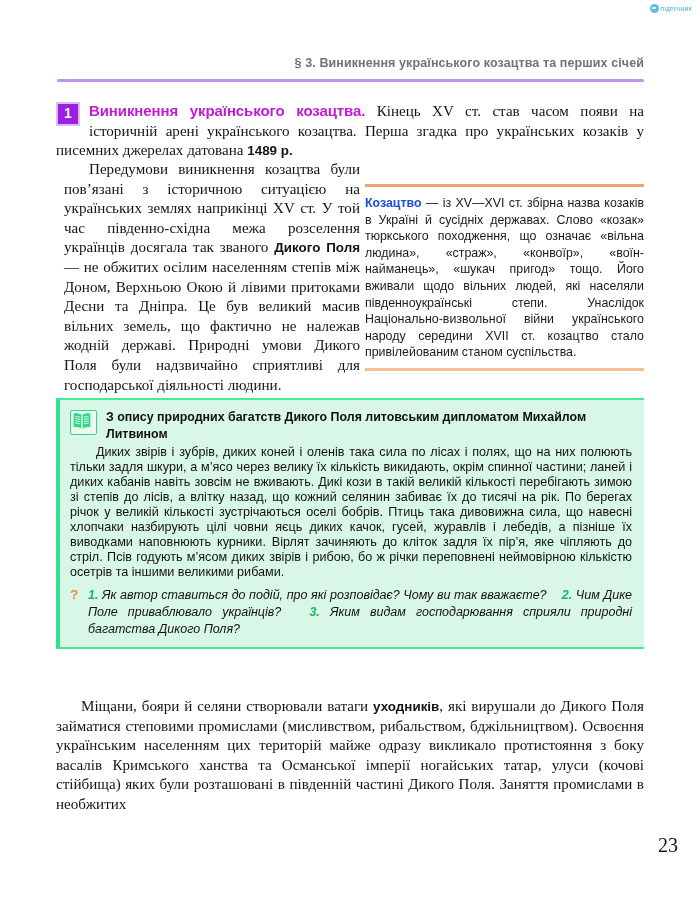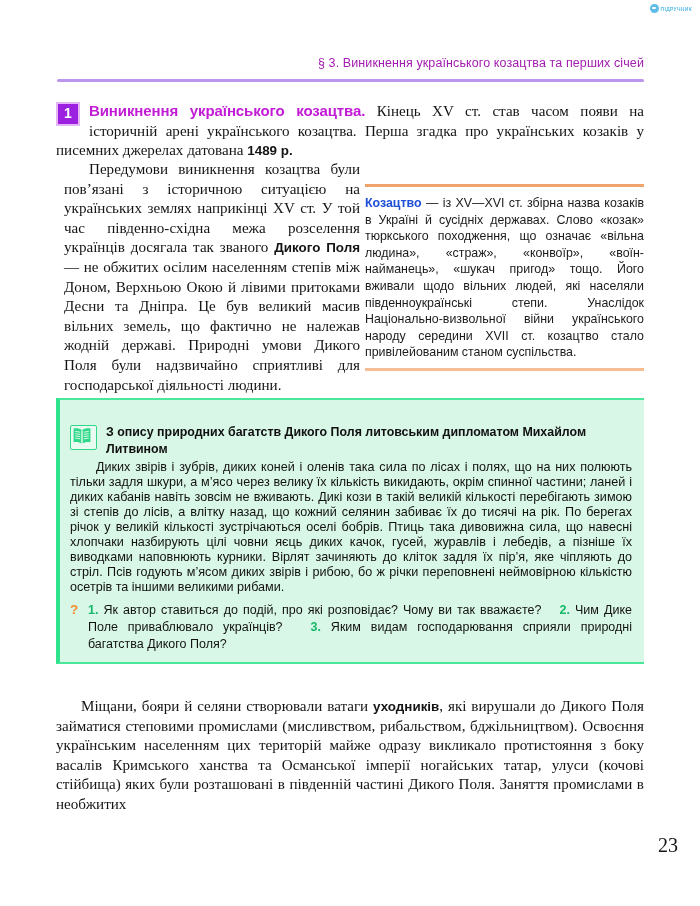--- a/index.html
+++ b/index.html
@@ -65,22 +65,23 @@
 
   
   .runhead {
     position: absolute;
     top: 56px;
     left: 56px;
     width: 588px;
     text-align: right;
     font-family: "Liberation Sans", sans-serif;
     font-size: 12.5px;
-    color: #a21caf;
+    color: #737373;
     letter-spacing: 0.1px;
+    font-weight: bold;
   }
   .runhead-rule {
     position: absolute;
     top: 79px;
     left: 57px;
     width: 587px;
     height: 3.2px;
     background: #bb96ec;
     border-radius: 2px;
   }
@@ -175,21 +176,21 @@
   .srcbox {
     position: absolute;
     left: 56px;
     top: 398px;
     width: 588px;
     background: #d9f7e6;
     border-left: 4px solid #2fe28c;
     border-top: 2px solid #49e79a;
     border-bottom: 2px solid #49e79a;
     box-sizing: border-box;
-    padding: 24px 12px 10px 10px;
+    padding: 9px 12px 10px 10px;
   }
   .src-head {
     display: flex;
     align-items: flex-start;
     gap: 9px;
   }
   .book-icon {
     flex: 0 0 auto;
     width: 25px;
     height: 23px;
@@ -231,20 +232,21 @@
     line-height: 16px;
     width: 9px;
   }
   .q-list {
     font-family: "Liberation Sans", sans-serif;
     font-size: 12.5px;
     line-height: 16.8px;
     text-align: justify;
     color: #121212;
     flex: 1 1 auto;
+    font-style: italic;
   }
   .q-num {
     font-weight: 700;
     color: #16b869;
   }
 
   
   .closing {
     position: absolute;
     left: 56px;

